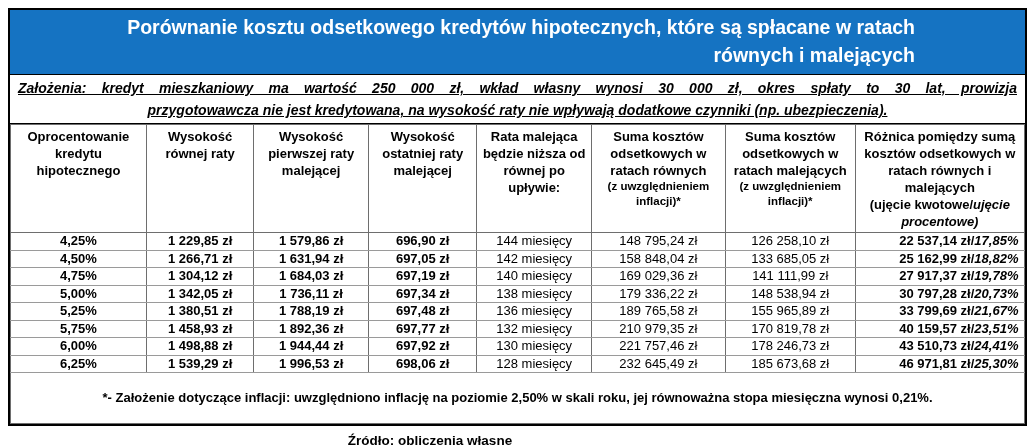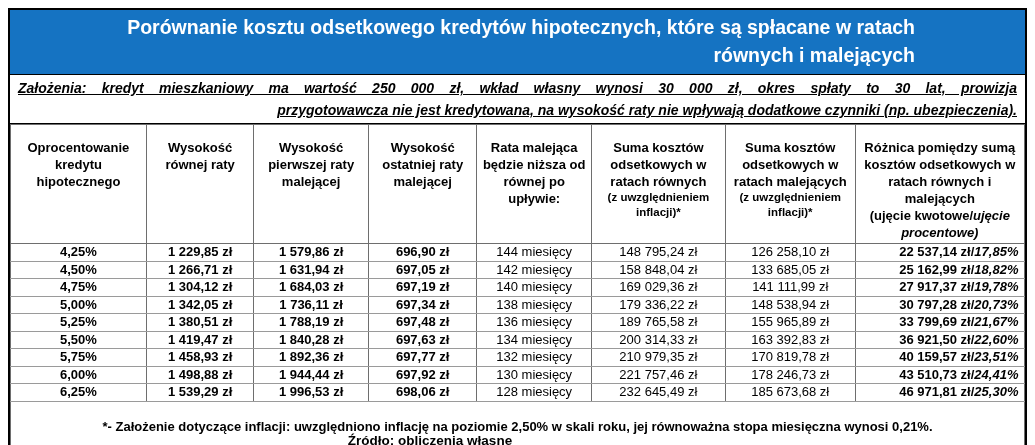--- a/index.html
+++ b/index.html
@@ -38,42 +38,42 @@
   .assumptions {
     font-size: 14px;
     font-weight: bold;
     font-style: italic;
     text-decoration: underline;
     line-height: 22px;
     padding: 2px 8px 2px 8px;
     border-bottom: 1px solid var(--outer_border);
   }
   .assume-line1 { text-align: justify; text-align-last: justify; }
-  .assume-line2 { text-align: right; }
+  .assume-line2 { text-align: center; }
   table {
     width: 100%;
     border-collapse: collapse;
     table-layout: fixed;
   }
   col.c1 { width: 13.4%; }
   col.c2 { width: 10.6%; }
   col.c3 { width: 11.3%; }
   col.c4 { width: 10.7%; }
   col.c5 { width: 11.3%; }
   col.c6 { width: 13.2%; }
   col.c7 { width: 12.8%; }
   col.c8 { width: 16.7%; }
   th {
     border: 1px solid var(--grid_line);
     vertical-align: top;
     text-align: center;
     font-size: 13px;
     font-weight: bold;
     line-height: 17px;
-    padding: 14px 2px 2px 2px;
+    padding: 3px 2px 2px 2px;
     height: 106px;
   }
   th .h-note {
     font-size: 11.5px;
     line-height: 15px;
     font-weight: bold;
   }
   th .h-paren { font-weight: bold; }
   th .h-paren .italic { font-style: italic; }
   td {
@@ -203,30 +203,20 @@
           <td class="c-bold">5,25%</td>
           <td class="c-bold">1 380,51 zł</td>
           <td class="c-bold">1 788,19 zł</td>
           <td class="c-bold">697,48 zł</td>
           <td>136 miesięcy</td>
           <td>189 765,58 zł</td>
           <td>155 965,89 zł</td>
           <td class="c-diff"><span>33 799,69 zł</span><span>/</span><span class="pct">21,67%</span></td>
         </tr>
         <tr>
-          <td class="c-bold">5,50%</td>
-          <td class="c-bold">1 419,47 zł</td>
-          <td class="c-bold">1 840,28 zł</td>
-          <td class="c-bold">697,63 zł</td>
-          <td>134 miesięcy</td>
-          <td>200 314,33 zł</td>
-          <td>163 392,83 zł</td>
-          <td class="c-diff"><span>36 921,50 zł</span><span>/</span><span class="pct">22,60%</span></td>
-        </tr>
-        <tr>
           <td class="c-bold">5,75%</td>
           <td class="c-bold">1 458,93 zł</td>
           <td class="c-bold">1 892,36 zł</td>
           <td class="c-bold">697,77 zł</td>
           <td>132 miesięcy</td>
           <td>210 979,35 zł</td>
           <td>170 819,78 zł</td>
           <td class="c-diff"><span>40 159,57 zł</span><span>/</span><span class="pct">23,51%</span></td>
         </tr>
         <tr>

